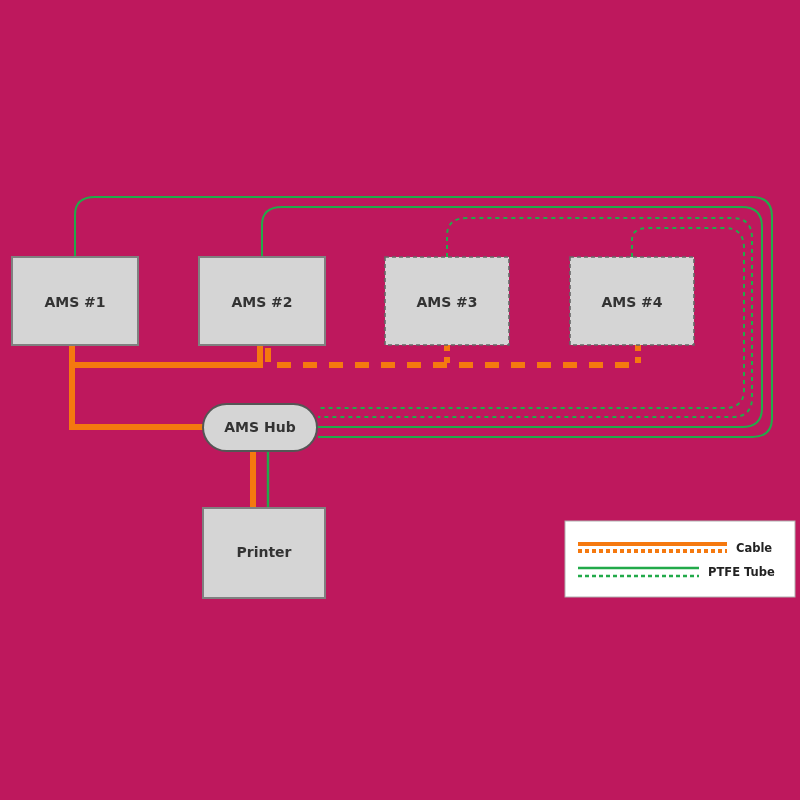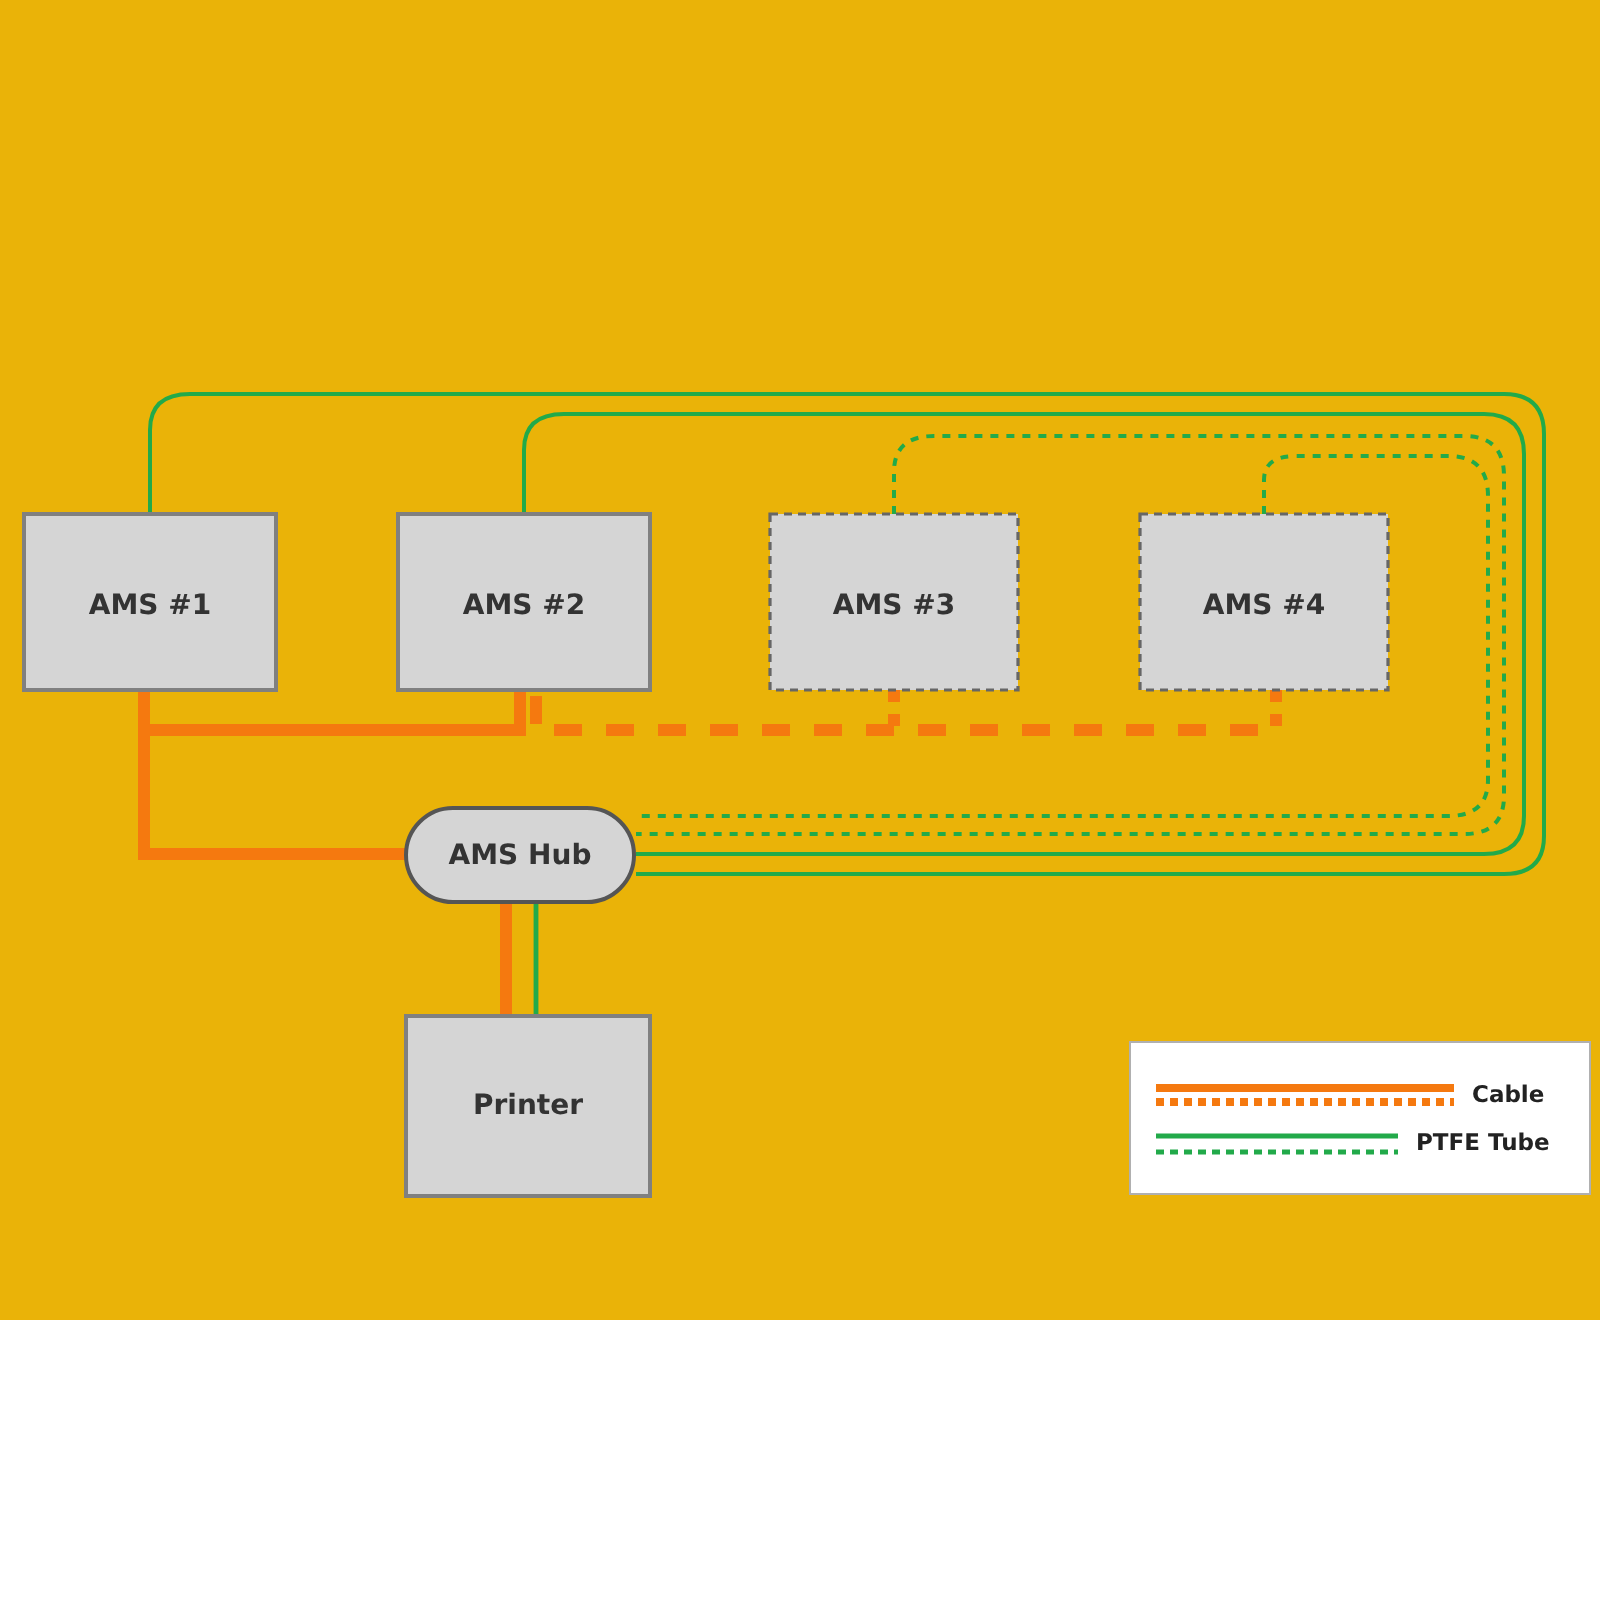--- a/index.html
+++ b/index.html
@@ -1,18 +1,18 @@
 <!DOCTYPE html>
 <html><head>
 <meta charset="utf-8">
 <style>
   html,body{margin:0;padding:0;background:#ffffff;}
   body{width:800px;height:800px;overflow:hidden;
        font-family:"DejaVu Sans","Liberation Sans",sans-serif;}
-  #stage{position:relative;width:800px;height:660px;background:#eab308;}
+  #stage{position:relative;width:800px;height:800px;background:#be185d;}
   svg{position:absolute;left:0;top:0;width:800px;height:800px;}
   .unit-label{font-family:"DejaVu Sans","Liberation Sans",sans-serif;
               font-size:14px;font-weight:bold;fill:#333333;
               text-anchor:middle;dominant-baseline:middle;}
   .legend-label{font-family:"DejaVu Sans","Liberation Sans",sans-serif;
                 font-size:11.5px;font-weight:bold;fill:#222222;
                 dominant-baseline:middle;}
 </style>
 </head>
 <body>

